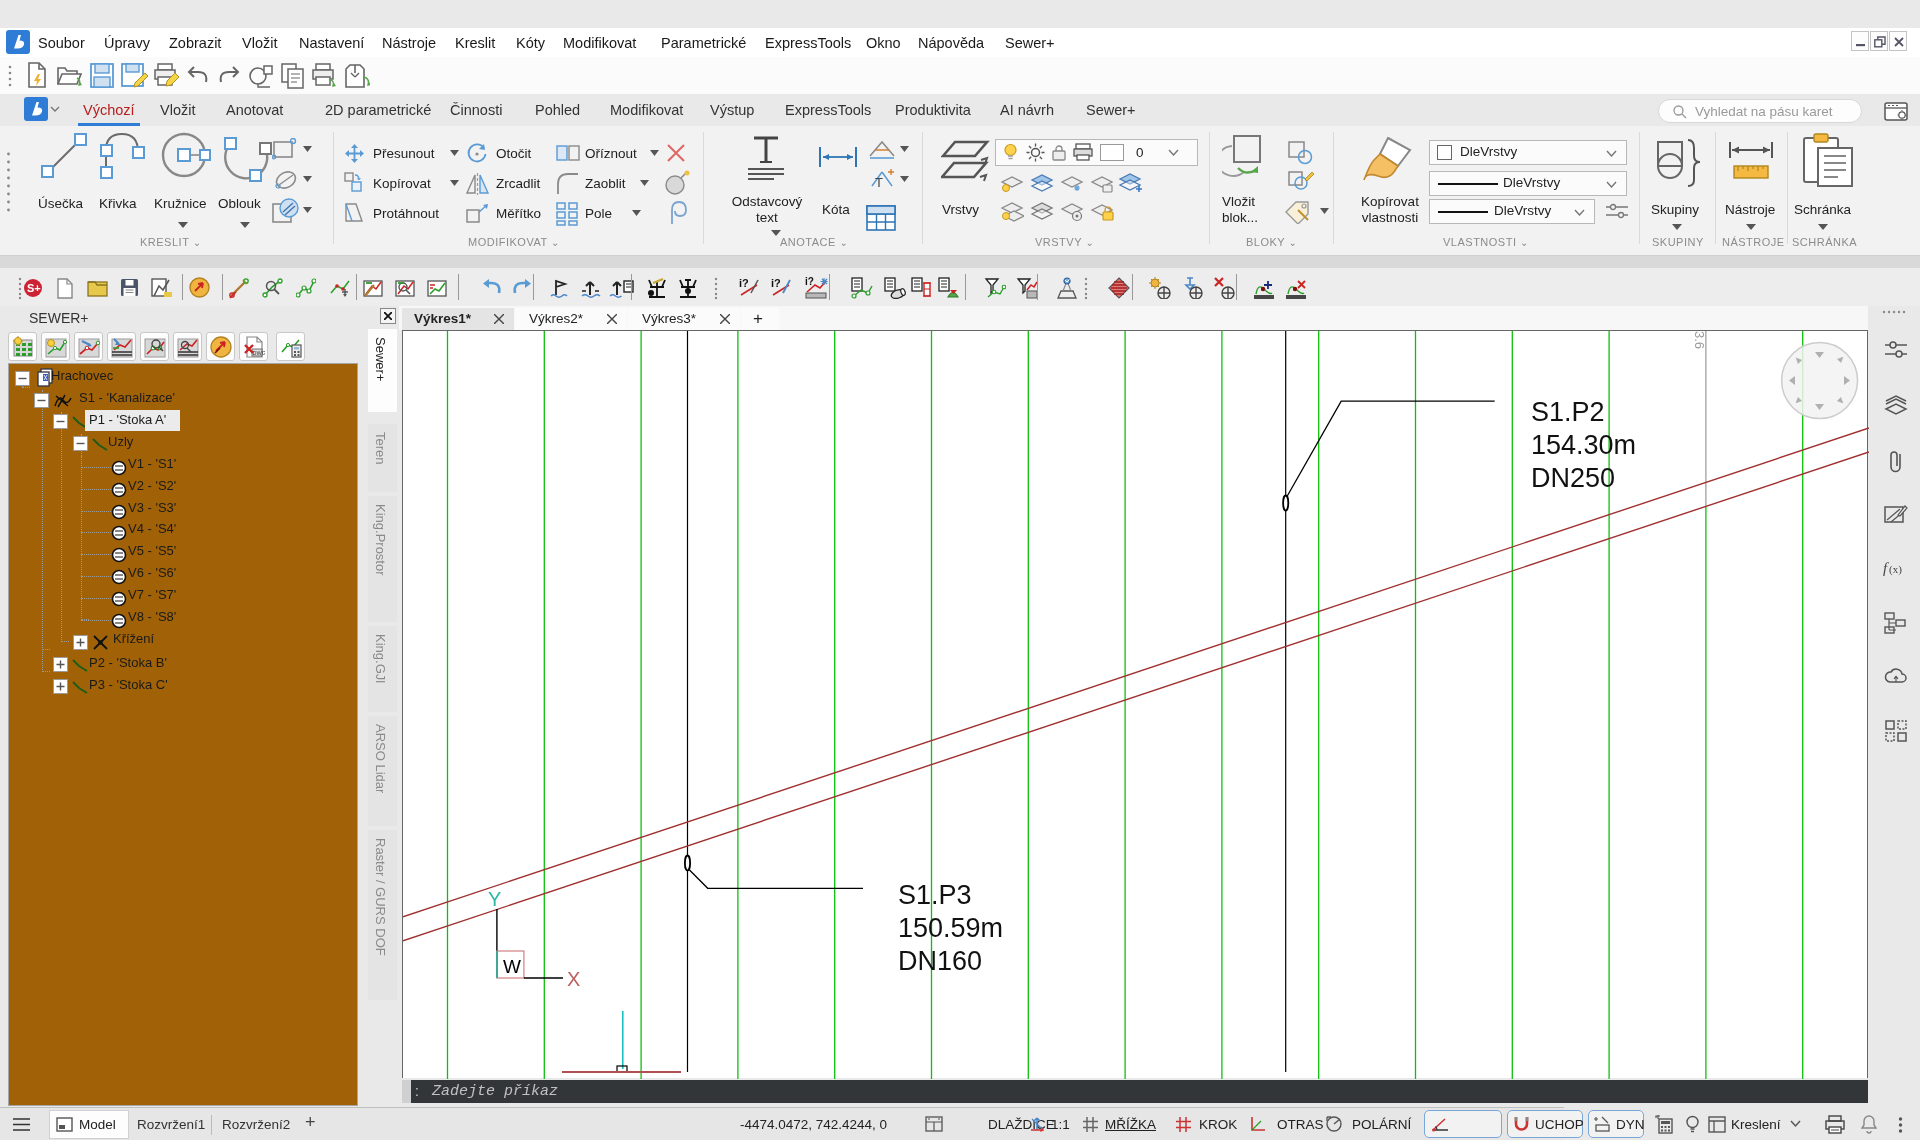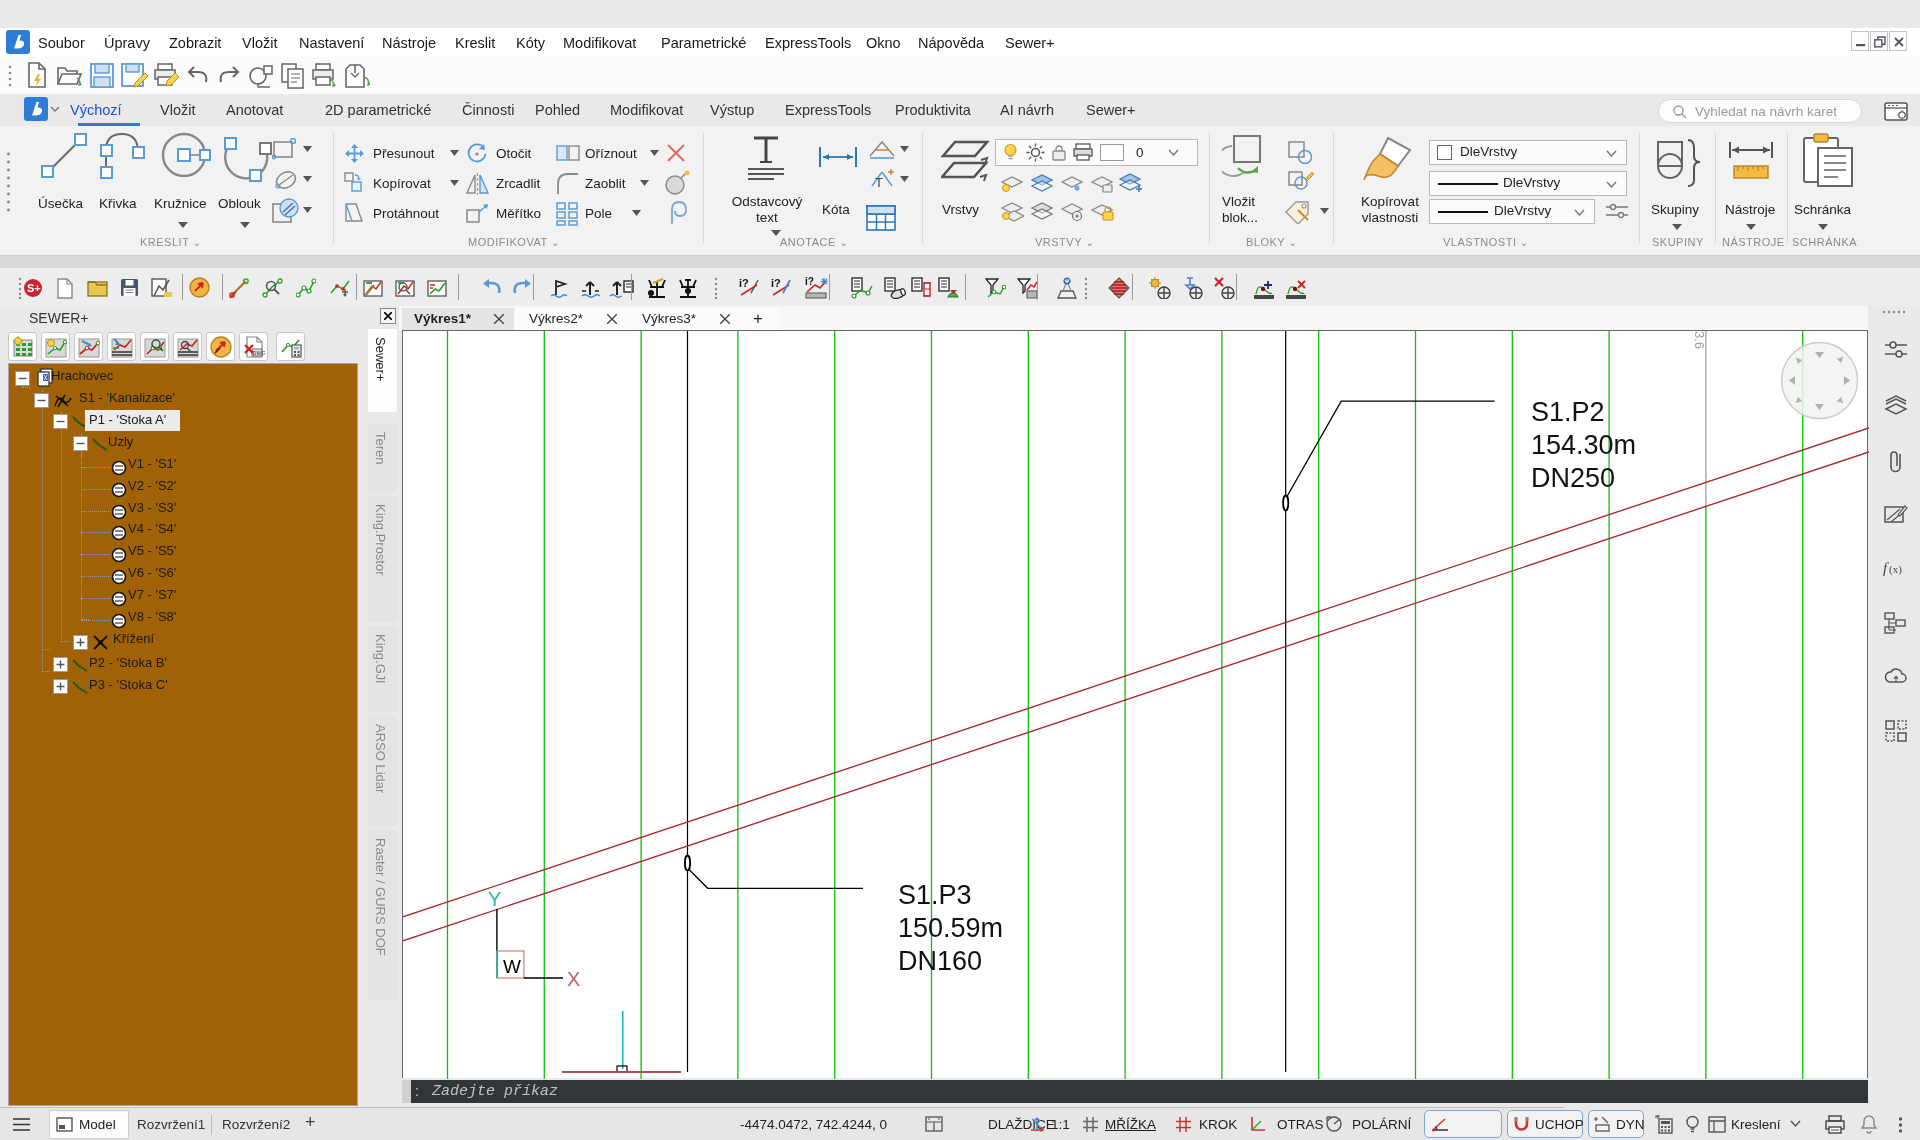--- a/index.html
+++ b/index.html
@@ -159,39 +159,39 @@
     </svg>
   </div>
   <div id="rtabs">
     <svg class="abs" style="left:24px;top:3px" width="24" height="24" viewBox="0 0 24 24">
         <rect width="24" height="24" rx="3" fill="#2e7cd6"></rect>
         <path d="M8 18.5 L12.5 5 L15 5 L13.5 10.5 Q19 10.5 18 14.5 Q17 18.5 11.5 18.5 Z" fill="#fff"></path>
       </svg>
     <svg class="abs" style="left:50px;top:12px" width="10" height="6" viewBox="0 0 10 6">
         <path d="M1 1 L5 5 L9 1" fill="none" stroke="#777" stroke-width="1.4"></path>
       </svg>
-    <div class="rtab" style="left:70px;color:#1d4ed8">Výchozí</div>
+    <div class="rtab" style="left:83px;color:#b91c1c">Výchozí</div>
     <div class="abs" style="left:78px;top:29px;width:62px;height:3px;background:#2e7cd6"></div>
     <div class="rtab" style="left:160px">Vložit</div>
     <div class="rtab" style="left:226px">Anotovat</div>
     <div class="rtab" style="left:325px">2D parametrické</div>
-    <div class="rtab" style="left:462px">Činnosti</div>
+    <div class="rtab" style="left:450px">Činnosti</div>
     <div class="rtab" style="left:535px">Pohled</div>
     <div class="rtab" style="left:610px">Modifikovat</div>
     <div class="rtab" style="left:710px">Výstup</div>
     <div class="rtab" style="left:785px">ExpressTools</div>
     <div class="rtab" style="left:895px">Produktivita</div>
     <div class="rtab" style="left:1000px">AI návrh</div>
     <div class="rtab" style="left:1086px">Sewer+</div>
     <div class="abs" style="left:1658px;top:5px;width:204px;height:24px;background:#fdfdfd;border:1px solid #d8d8d8;border-radius:12px;">
       <svg class="abs" style="left:14px;top:5px" width="14" height="14" viewBox="0 0 14 14">
           <circle cx="5.5" cy="5.5" r="4.5" fill="none" stroke="#999" stroke-width="1.3"></circle>
           <path d="M9 9 L13 13" stroke="#999" stroke-width="1.3"></path>
         </svg>
-      <div class="abs" style="left:36px;top:4px;font-size:13.5px;color:#9a9a9a;">Vyhledat na návrh karet</div>
+      <div class="abs" style="left:36px;top:4px;font-size:13.5px;color:#9a9a9a;">Vyhledat na pásu karet</div>
     </div>
     <svg class="abs" style="left:1884px;top:6px" width="26" height="22" viewBox="0 0 26 22">
         <rect x="1" y="3" width="22" height="17" rx="2" fill="#fff" stroke="#555" stroke-width="1.5"></rect>
         <path d="M1 8 H23" stroke="#555" stroke-width="1.3"></path>
         <path d="M4 5.5 h2 M8 5.5 h2 M12 5.5 h2" stroke="#555" stroke-width="1.2"></path>
         <circle cx="18" cy="15" r="3.2" fill="none" stroke="#555" stroke-width="1.2"></circle>
         <path d="M18 11 v-1 M18 19 v1 M14.5 15 h-1 M22.5 15 h-1" stroke="#555" stroke-width="1"></path>
       </svg>
   </div>
   <div id="ribbonbg"></div>

